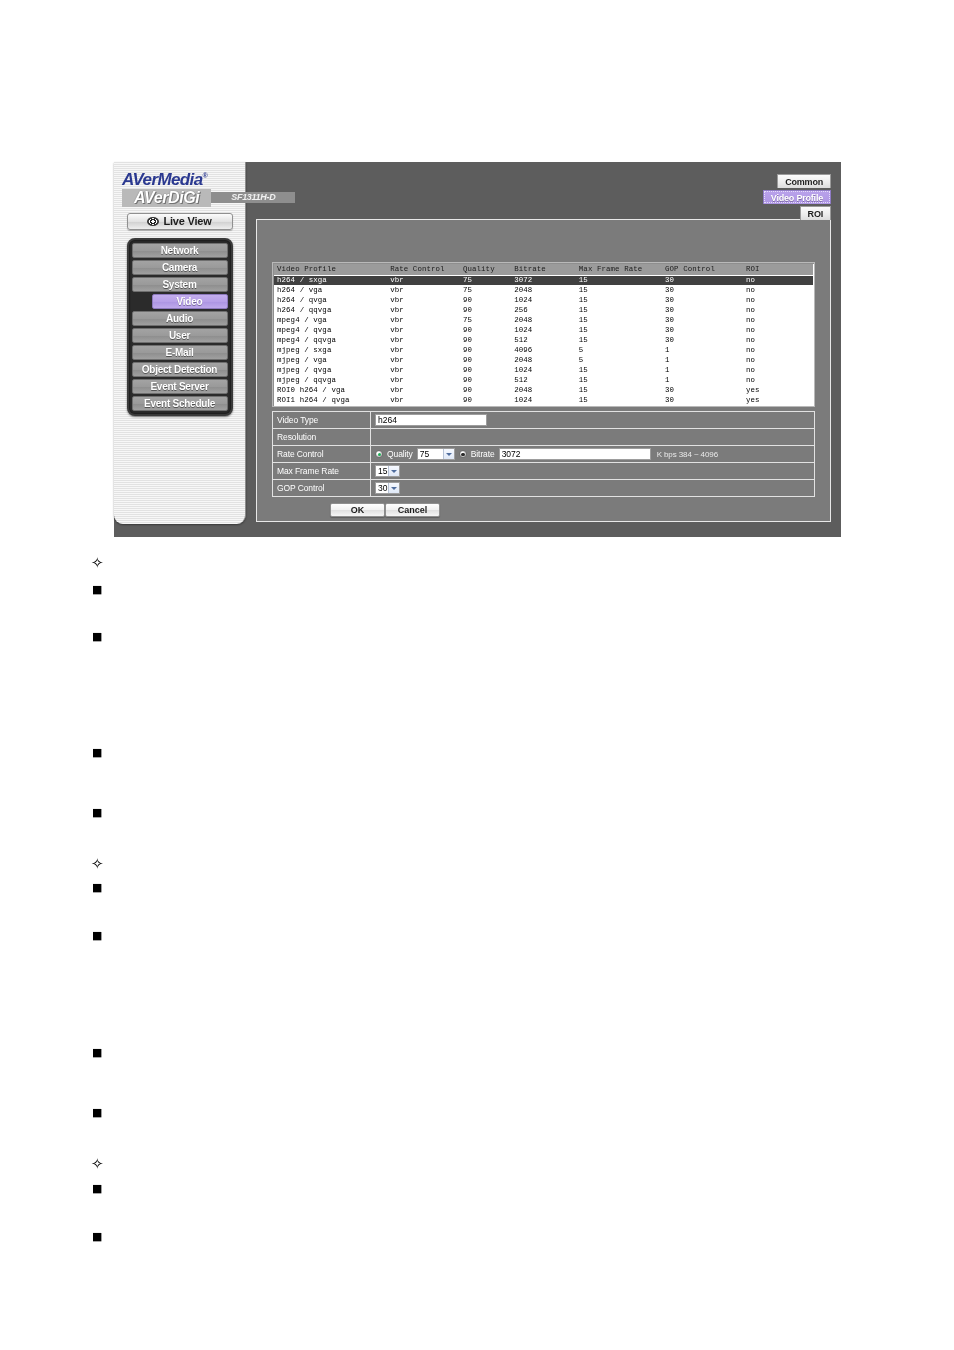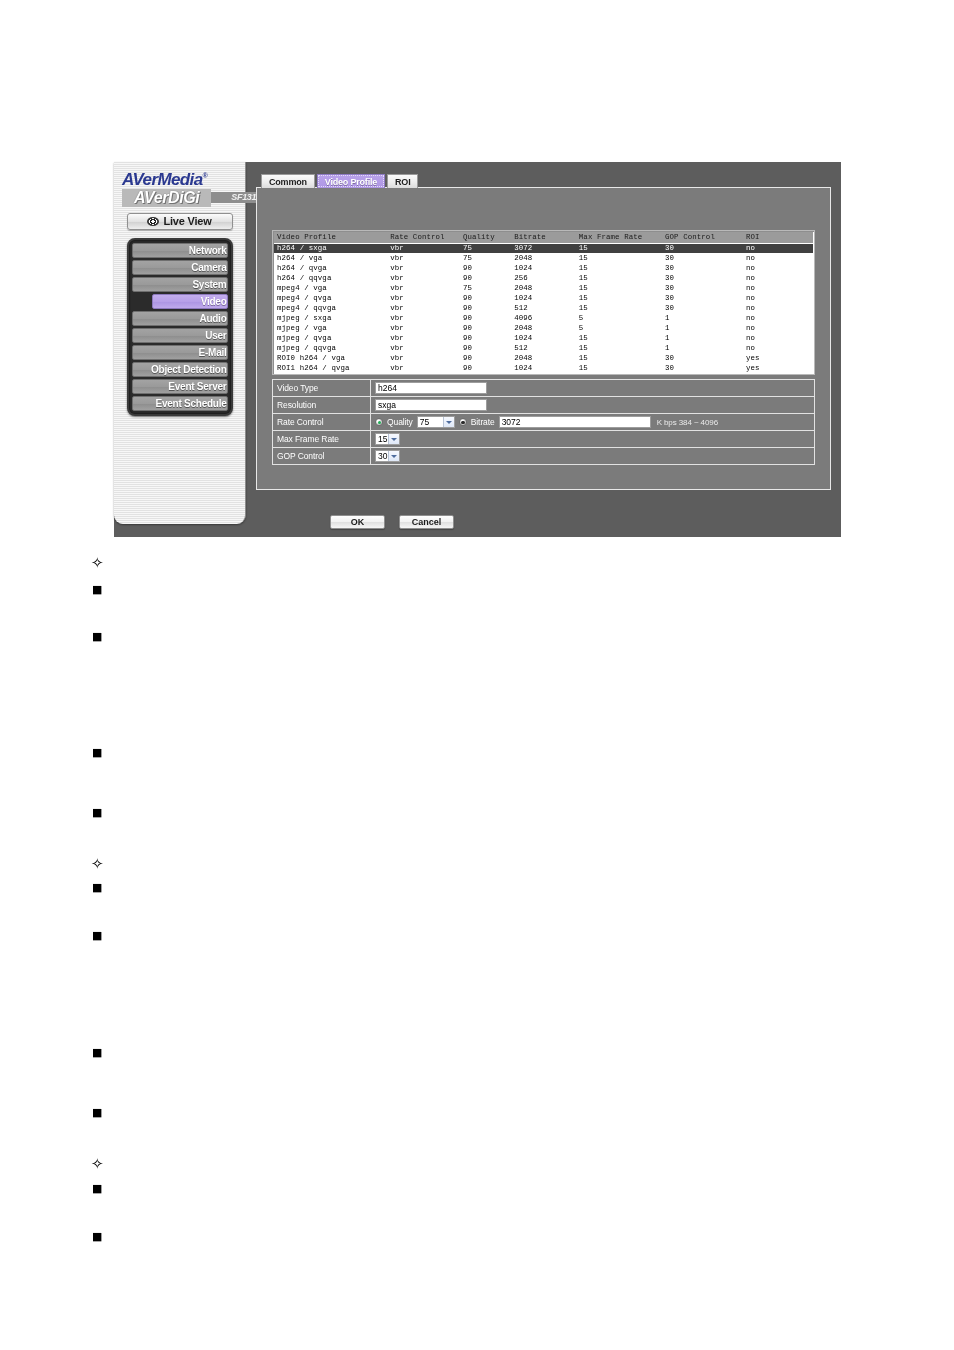--- a/index.html
+++ b/index.html
@@ -124,21 +124,21 @@
     box-shadow: inset 0 0 2px #000, 0 1px 2px rgba(0,0,0,0.5);
   }
   .menu-item {
     height: 15px;
     margin-bottom: 2px;
     background: linear-gradient(to bottom, #a3a3a3 0%, #9a9a9a 50%, #8d8d8d 51%, #a0a0a0 100%);
     border: 1px solid #6f6f6f;
     border-radius: 2px;
     display: flex;
     align-items: center;
-    justify-content: flex-end;
+    justify-content: center;
     cursor: pointer;
   }
   .menu-item:last-child { margin-bottom: 0; }
   .menu-item span {
     font-size: 10px;
     font-weight: bold;
     color: #ffffff;
     text-shadow: 0 1px 0 rgba(0,0,0,0.45);
     letter-spacing: -0.25px;
     white-space: nowrap;
@@ -160,20 +160,21 @@
     padding: 12px 10px 0 10px;
   }
 
   .tabstrip {
     display: flex;
     align-items: flex-end;
     gap: 2px;
     padding-left: 5px;
     position: relative;
     z-index: 3;
+    flex-direction: column;
   }
   .tab {
     height: 14px;
     padding: 0 7px;
     display: flex;
     align-items: center;
     justify-content: center;
     font-size: 9px;
     font-weight: bold;
     color: #1d1d1d;
@@ -348,23 +349,22 @@
     border-right: 3px solid transparent;
     border-top: 3.5px solid #4f6d9e;
   }
   .select.small { min-width: 22px; }
   .select.q { min-width: 38px; }
 
   
   .btn-bar {
     position: absolute;
     left: 54px;
-    bottom: 8px;
-    display: flex;
-    gap: 14px;
+    bottom: 20px;
+    display: flex;
     padding-left: 30px;
   }
   .btn {
     width: 55px;
     height: 14px;
     background: linear-gradient(to bottom, #ffffff 0%, #f2f2f2 48%, #e0e0e0 52%, #f6f6f6 100%);
     border: 1px solid #8f8f8f;
     border-radius: 2px;
     font-size: 9px;
     font-weight: bold;
@@ -604,23 +604,20 @@
 
         <div class="form-row">
           <div class="form-label">Video Type</div>
           <div class="form-field">
             <input class="txt wide" type="text" value="h264" style="">
           </div>
         </div>
 
         <div class="form-row">
           <div class="form-label">Resolution</div>
-          <div class="form-field">
-            <input class="txt wide" type="text" value="sxga" style="">
-          </div>
         </div>
 
         <div class="form-row">
           <div class="form-label">Rate Control</div>
           <div class="form-field">
             <span class="radio on"></span>
             <span class="radio-label">Quality</span>
             <span class="select q">
               <span class="val">75</span>
               <span class="arrow"></span>

